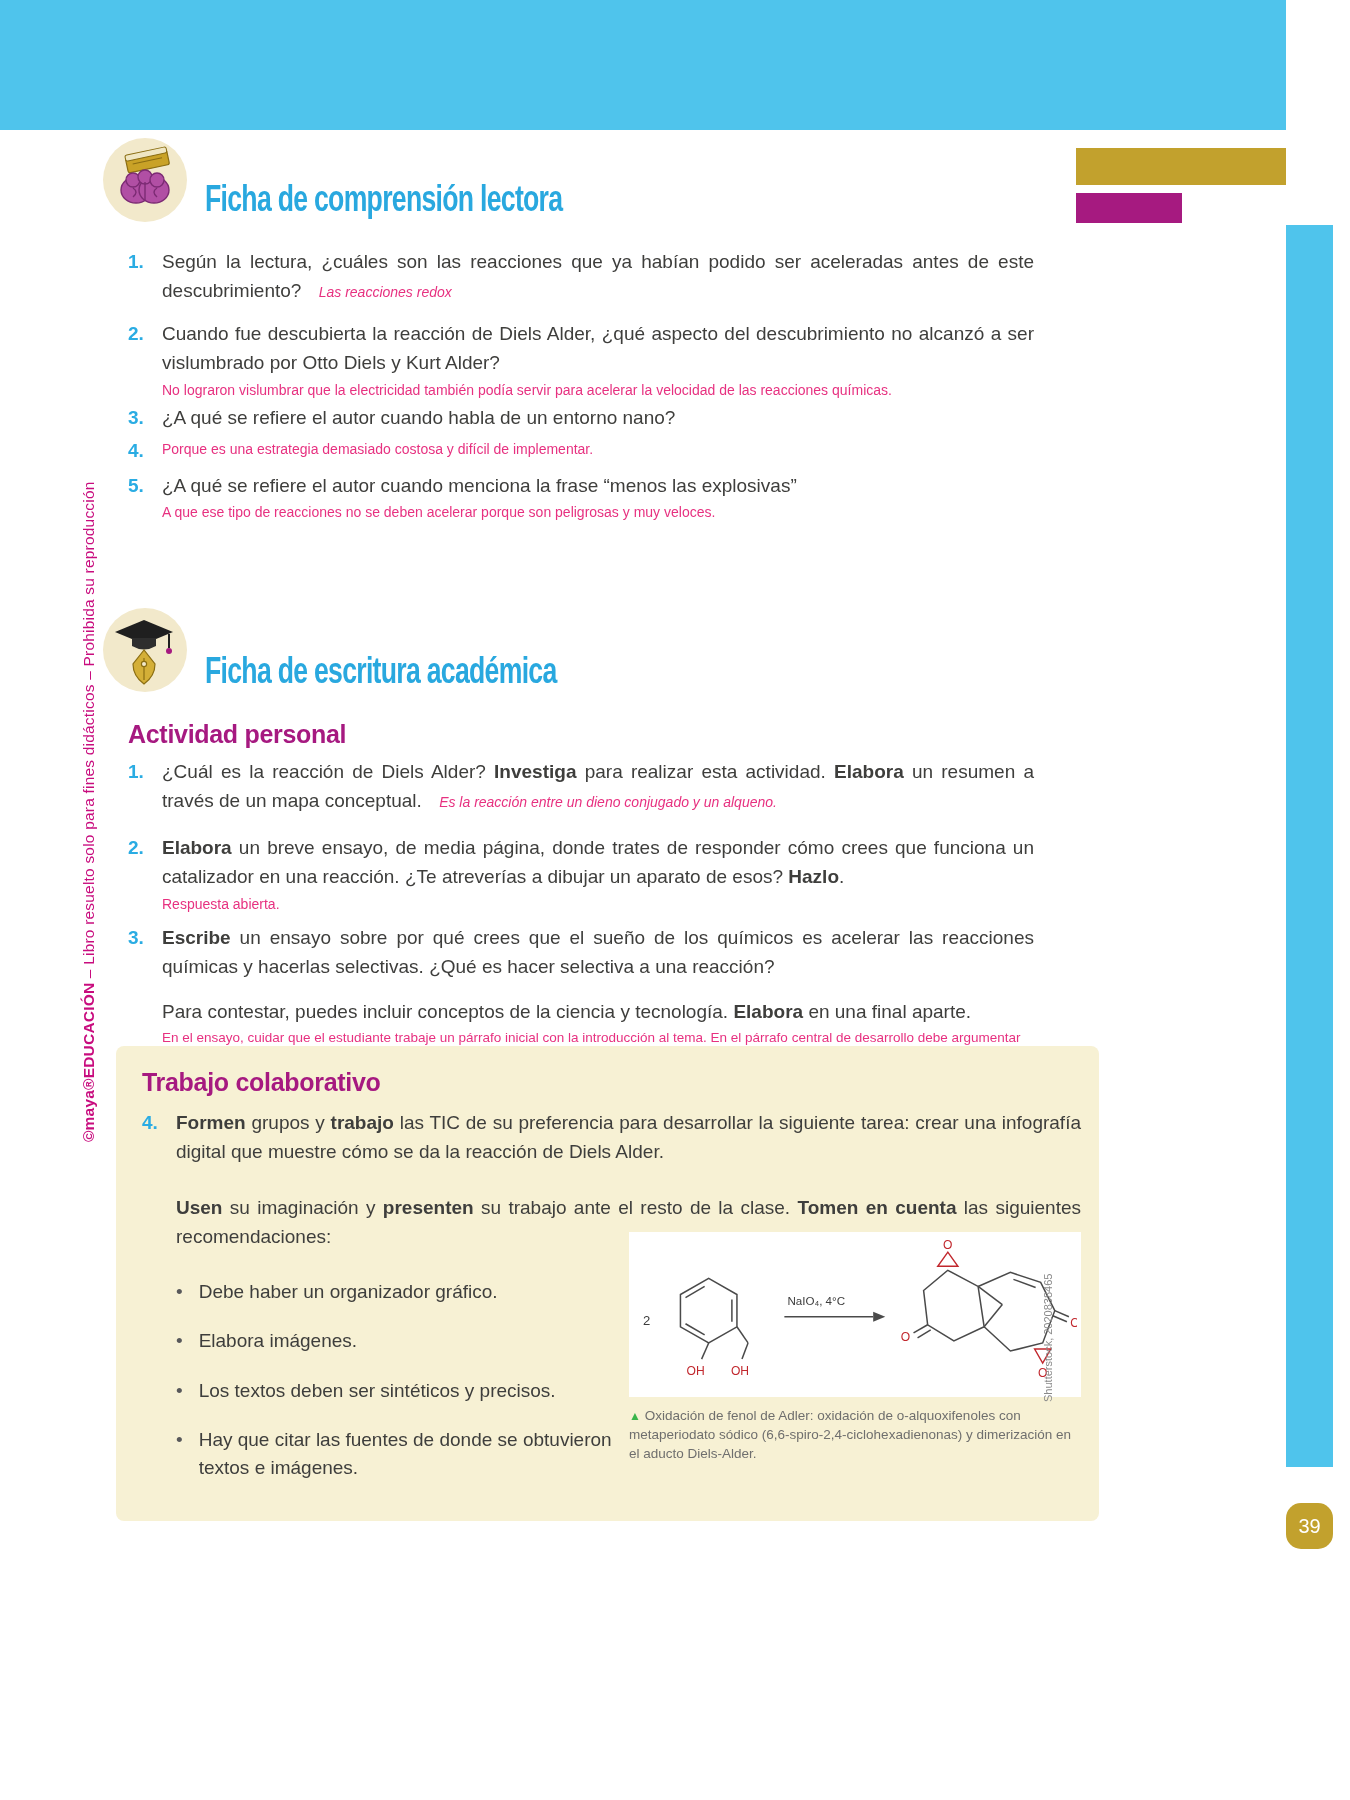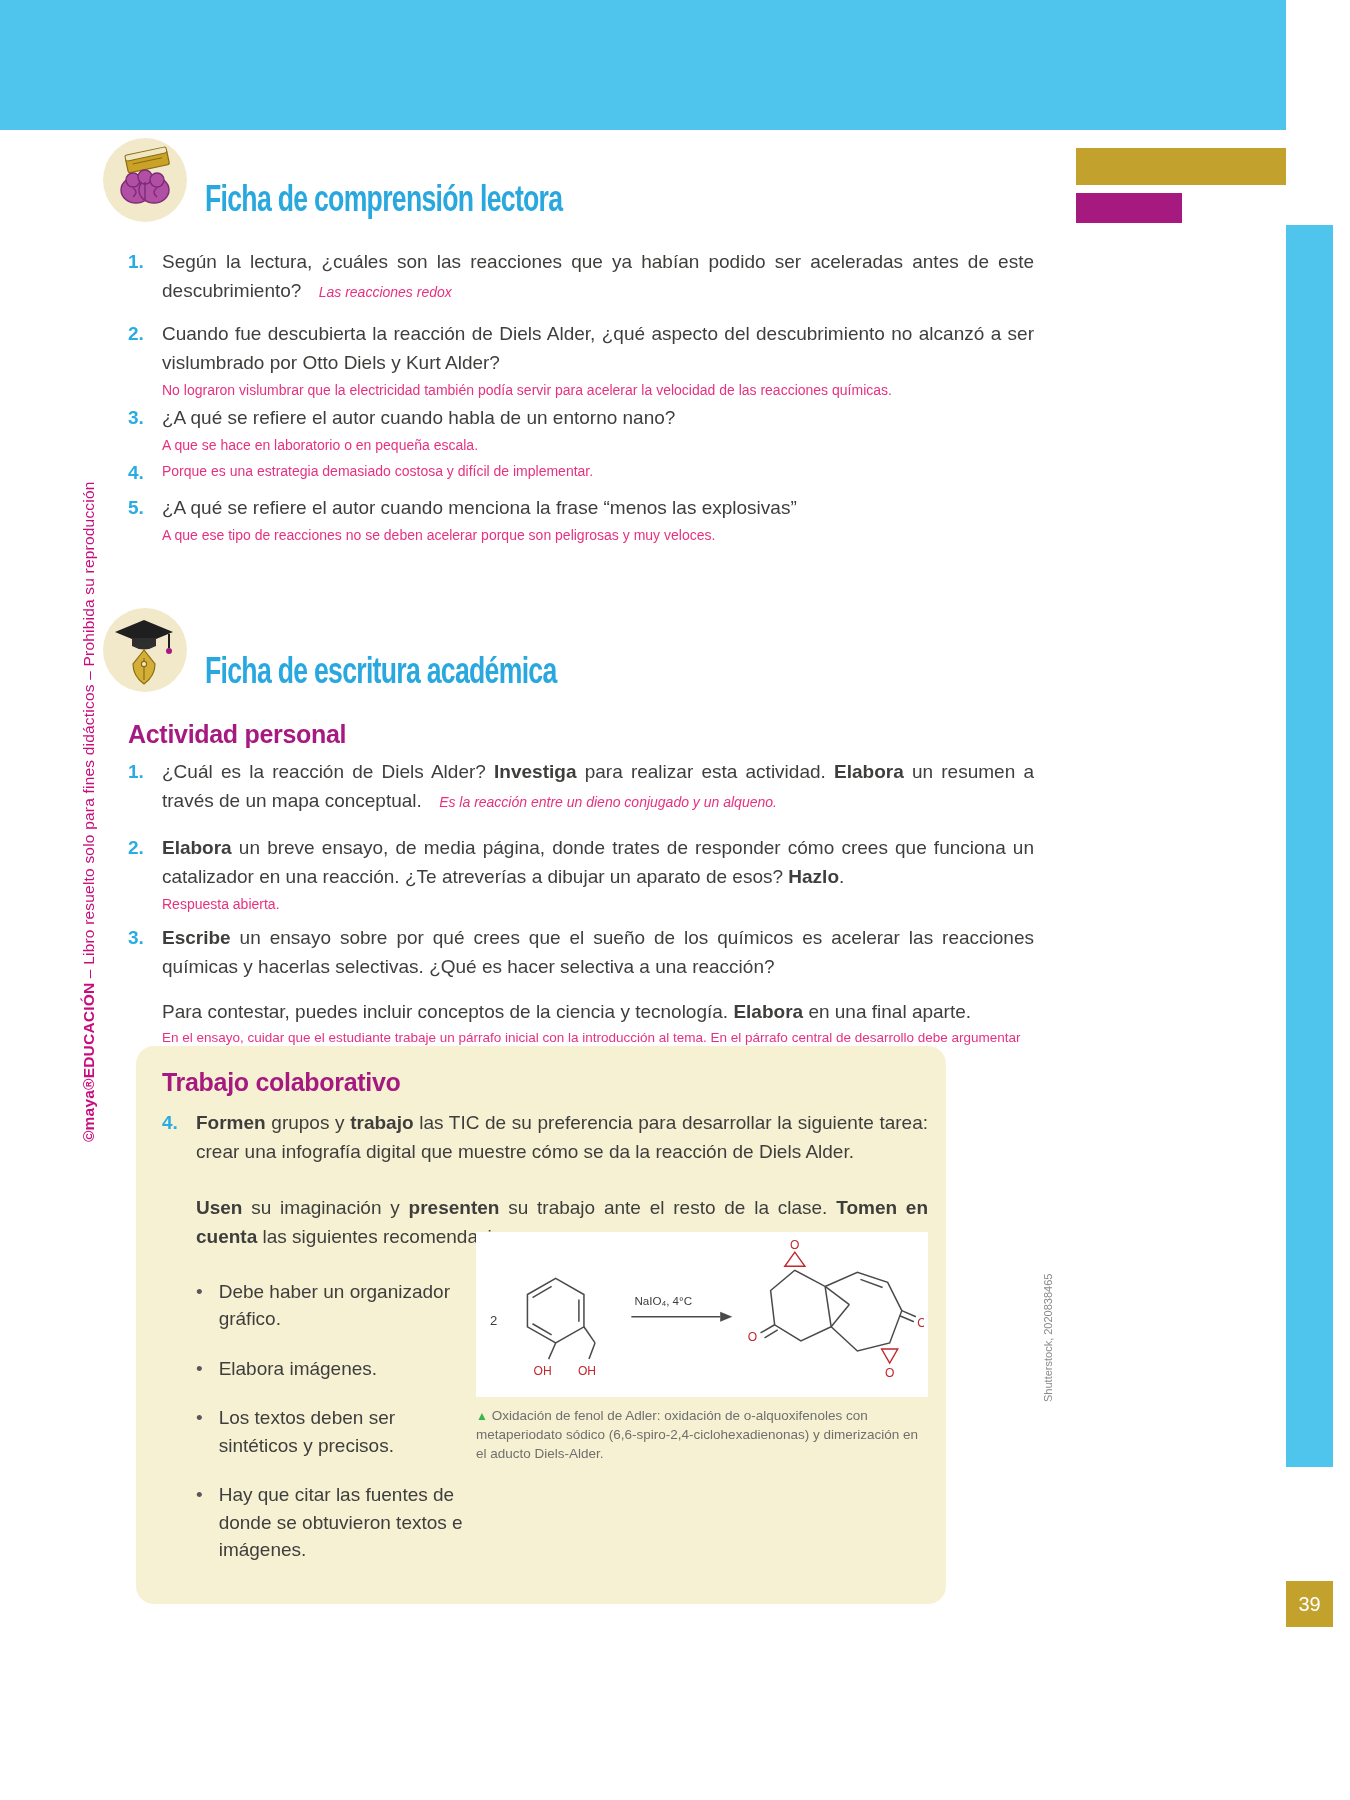--- a/index.html
+++ b/index.html
@@ -5,22 +5,22 @@
   * { margin:0; padding:0; box-sizing:border-box; }
   html,body { background:#ffffff; }
   body { font-family:"Liberation Sans", sans-serif; color:#3e3e3c; }
   .page { position:relative; width:1350px; height:1800px; background:#ffffff; overflow:hidden; }
 
   
   .top-band    { position:absolute; left:0; top:0; width:1286px; height:130px; background:#4fc4ec; }
   .gold-bar    { position:absolute; left:1076px; top:148px; width:210px; height:37px; background:#c2a12d; }
   .magenta-bar { position:absolute; left:1076px; top:193px; width:106px; height:30px; background:#a61a80; }
   .right-band  { position:absolute; left:1286px; top:225px; width:47px; height:1242px; background:#4fc4ec; }
-  .page-box    { position:absolute; left:1286px; top:1581px; width:47px; height:46px; background:#c2a12d;
-                 color:#fff; font-size:20px; display:flex; align-items:center; justify-content:center; }
+  .page-box    { position:absolute; left:1286px; top:1503px; width:47px; height:46px; background:#c2a12d;
+                 color:#fff; font-size:20px; display:flex; align-items:center; justify-content:center;border-radius:15px; }
 
   
   .side-credit { position:absolute; left:80px; top:1142px; transform:rotate(-90deg); transform-origin:0 0;
                  white-space:nowrap; color:#c80c7e; font-size:15.5px; letter-spacing:.2px; }
   .side-credit b { font-weight:bold; }
 
   
   .icon-circle { position:absolute; width:84px; height:84px; border-radius:50%; background:#f2e9cb;
                  display:flex; align-items:center; justify-content:center; }
   .icon1 { left:103px; top:138px; }
@@ -50,22 +50,22 @@
   .answer.block  { display:block; text-align:left; margin-top:2px; }
   .answer.small  { font-size:13.5px; }
   .gap-top { margin-top:30px; }
 
   .mb14{margin-bottom:14px;} .mb10{margin-bottom:10px;} .mb6{margin-bottom:6px;}
   .mb4{margin-bottom:4px;} .mb18{margin-bottom:18px;} .mb16{margin-bottom:16px;}
 
   .extra { margin-left:34px; font-size:19px; line-height:1.52; text-align:justify; }
 
   
-  .collab-box { position:absolute; left:136px; top:1046px; width:810px; min-height:382px;
-                background:#f7f1d4; border-radius:18px; padding:22px 18px 18px 26px; }
+  .collab-box { position:absolute; left:116px; top:1046px; width:983px; min-height:382px;
+                background:#f7f1d4; border-radius:8px; padding:22px 18px 18px 26px; }
   .collab-title { color:#a61980; font-weight:bold; font-size:25px; letter-spacing:-.3px; margin-bottom:12px; }
   .collab-para { margin-left:34px; margin-top:27px; font-size:19px; line-height:1.52; text-align:justify; }
   .collab-cols { display:flex; gap:12px; padding-left:34px; margin-top:14px; }
   .bullets { flex:1; padding-top:12px; }
   .bullet { display:flex; gap:16px; font-size:19px; line-height:1.45; margin-bottom:22px; }
   .bullet .dot { color:#58585a; }
   .fig-col { width:452px; flex:none; margin-top:-34px; }
   .fig-image { background:#ffffff; padding:6px 4px; }
   .fig-image svg { display:block; width:100%; height:auto; }
   .fig-caption { margin-top:10px; font-size:13.5px; color:#6f6f6e; line-height:1.4; text-align:left; }
@@ -126,21 +126,20 @@
       <div class="q-num">2.</div>
       <div class="q-body">
         <span class="q-text">Cuando fue descubierta la reacción de Diels Alder, ¿qué aspecto del descubrimiento no alcanzó a ser vislumbrado por Otto Diels y Kurt Alder?</span>
         <span class="answer block">No lograron vislumbrar que la electricidad también podía servir para acelerar la velocidad de las reacciones químicas.</span>
       </div>
     </div>
     <div class="q-item mb4">
       <div class="q-num">3.</div>
       <div class="q-body">
         <span class="q-text">¿A qué se refiere el autor cuando habla de un entorno nano?</span>
-        <span class="answer block">A que se hace en laboratorio o en pequeña escala.</span>
       </div>
     </div>
     <div class="q-item mb6">
       <div class="q-num">4.</div>
       <div class="q-body">
         <span class="answer block">Porque es una estrategia demasiado costosa y difícil de implementar.</span>
       </div>
     </div>
     <div class="q-item">
       <div class="q-num">5.</div>

